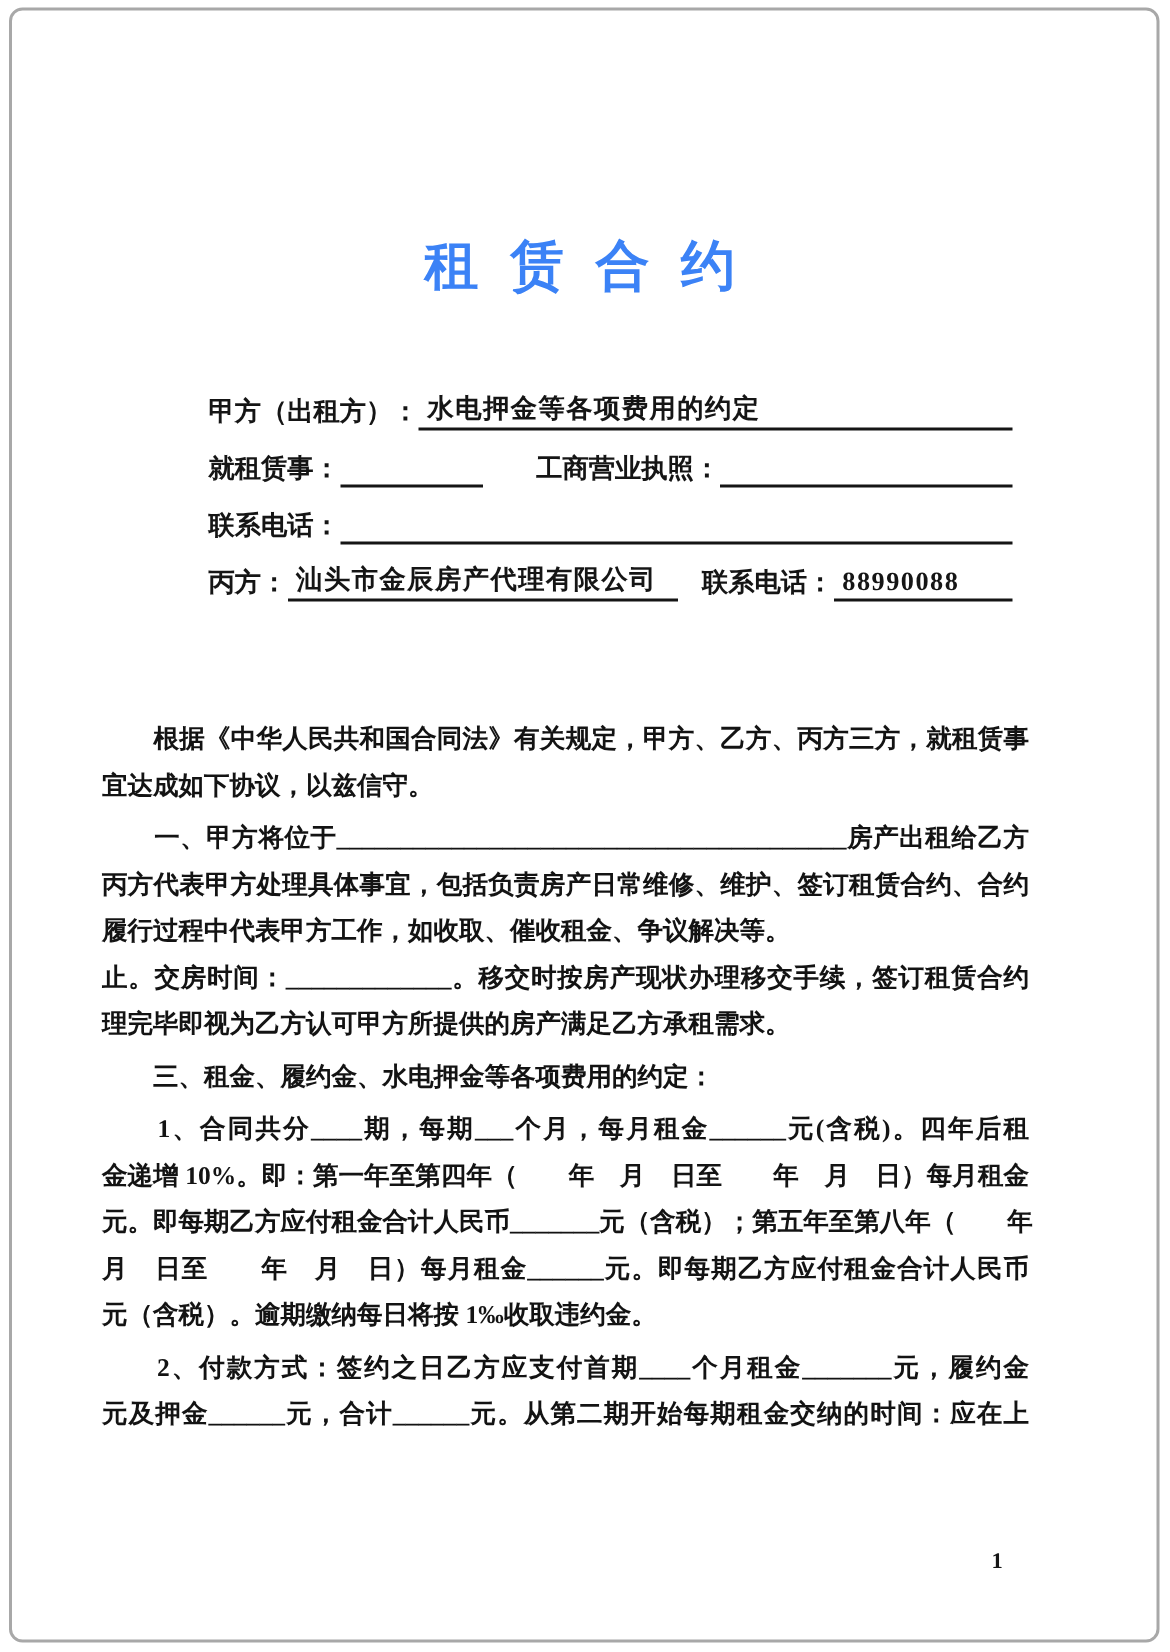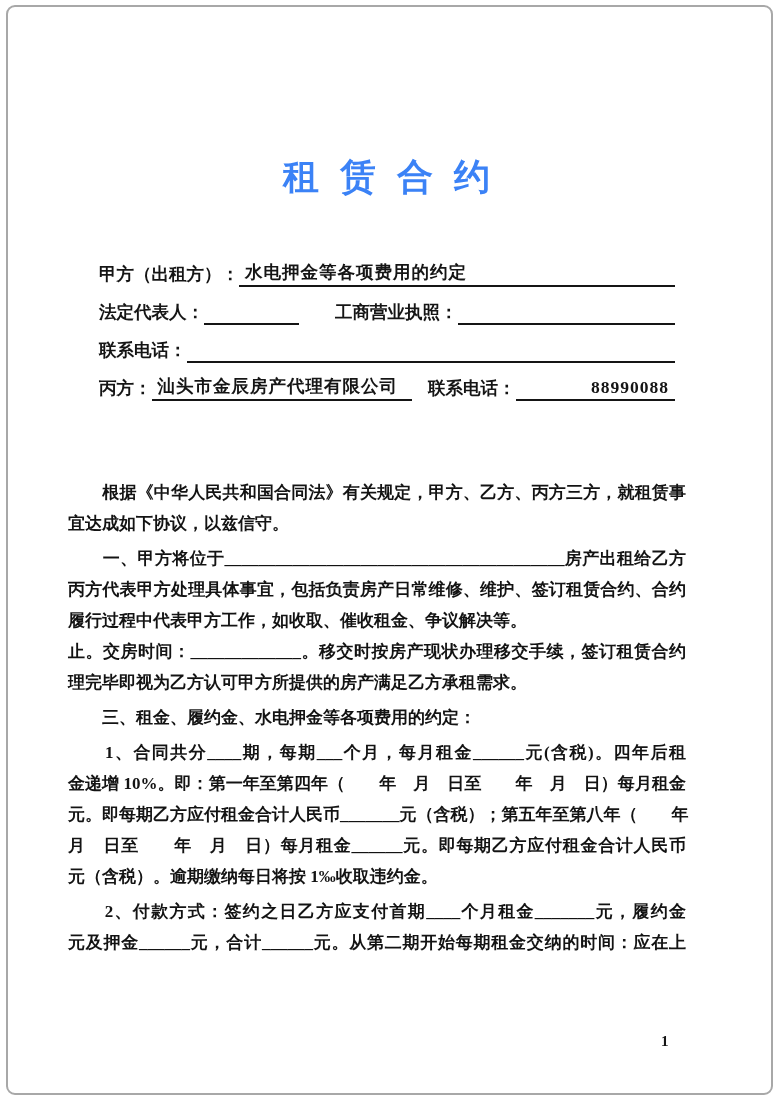--- a/index.html
+++ b/index.html
@@ -14,32 +14,32 @@
 
   .doc-title {
     position:absolute; top:146px; left:0; right:0;
     text-align:center; font-size:36px; font-weight:bold;
     letter-spacing:6px; color:#3b82f6;
   }
 
   .fields { position:absolute; left:91px; right:96px; top:242px; }
   .frow {
     display:flex; align-items:flex-end;
-    height:38px; font-size:17.5px; font-weight:bold; white-space:nowrap;
+    height:38px; font-size:17.5px; font-weight:bold; white-space:nowrap;margin-left:40px;
   }
   .flabel { padding-bottom:1px; }
   .uline {
     border-bottom:2px solid #151515; padding:0 6px 1px 6px;
     min-height:22px; display:flex; align-items:flex-end;
   }
   .flex1 { flex:1; }
   .w95  { width:95px; }
   .gap36 { width:36px; }
   .gap16 { width:16px; }
-  .center { justify-content:flex-end; }
+  .center { justify-content:flex-start; }
   .uline .val { letter-spacing:1px; }
 
   .body-text { position:absolute; left:60px; top:470px; width:618px; font-size:17px; font-weight:bold; color:#131313; }
   .bline { line-height:31px; white-space:nowrap; letter-spacing:0; }
   .bline.full { text-align:justify; text-align-last:justify; }
   .bline.pstart { margin-top:4px; }
 
   .page-number { position:absolute; left:653px; top:1026px; font-size:15px; font-weight:bold; }
 </style>
 </head>
@@ -53,21 +53,21 @@
 
     <div class="frow">
       <span class="flabel">甲方（出租方）：</span>
       <span class="uline flex1">
         <span class="val">水电押金等各项费用的约定</span>
       </span>
     </div>
 
 
     <div class="frow">
-      <span class="flabel">法定代表人：</span>
+      <span class="flabel">就租赁事：</span>
       <span class="uline w95">
         <span class="val"></span>
       </span>
       <span class="gap36"></span>
       <span class="flabel">工商营业执照：</span>
       <span class="uline flex1">
         <span class="val"></span>
       </span>
     </div>
 

